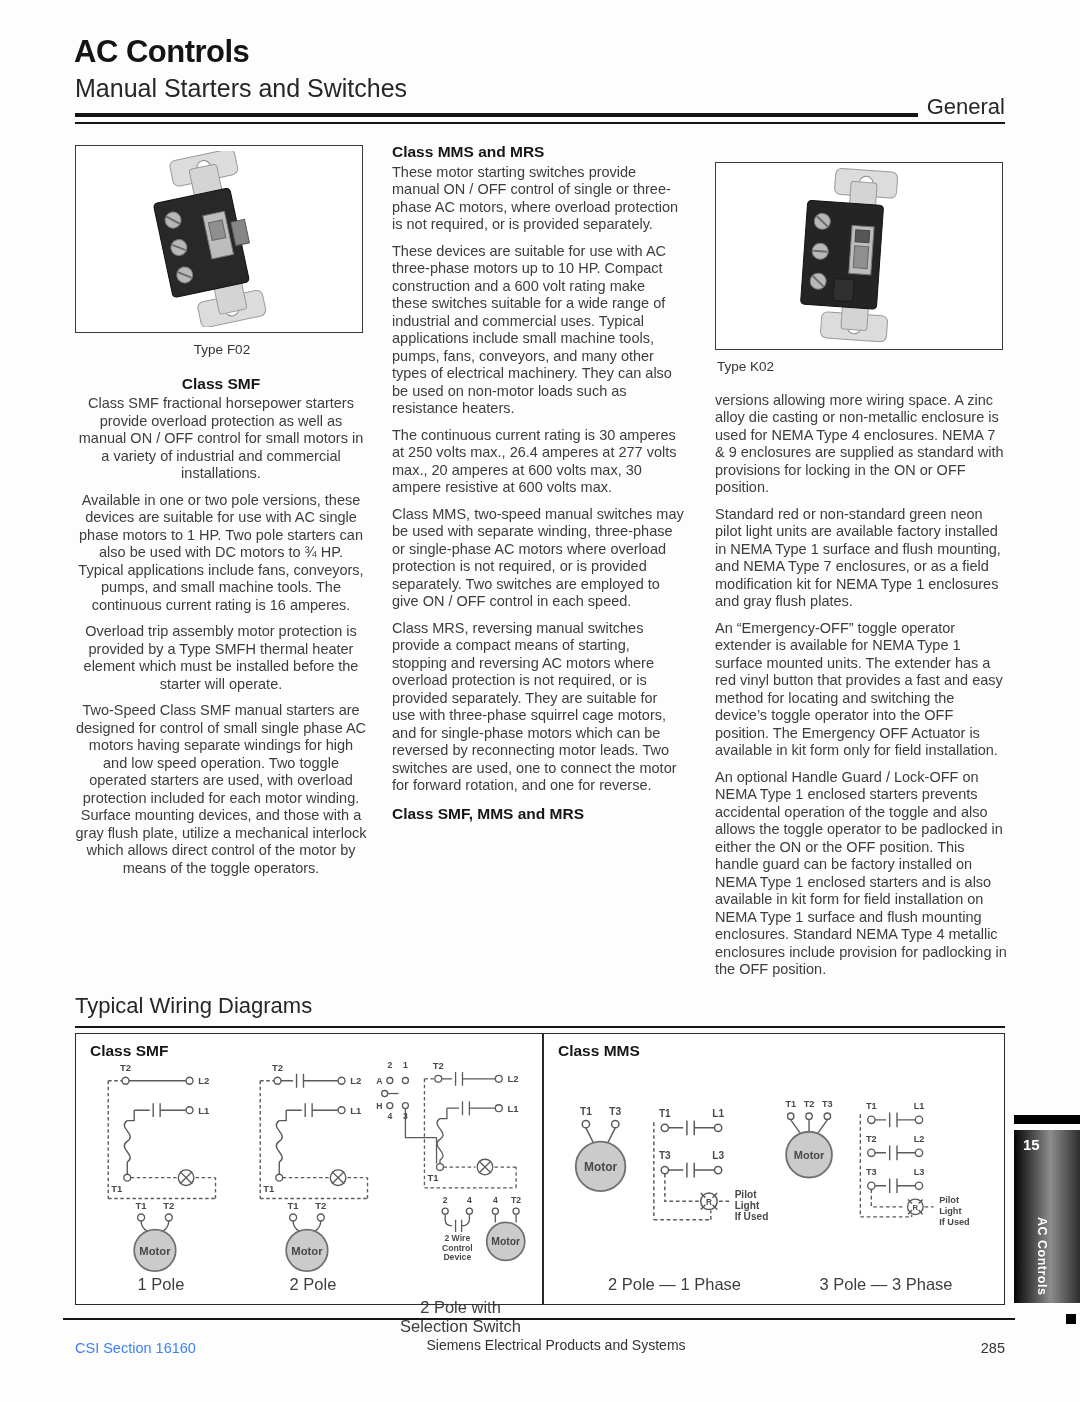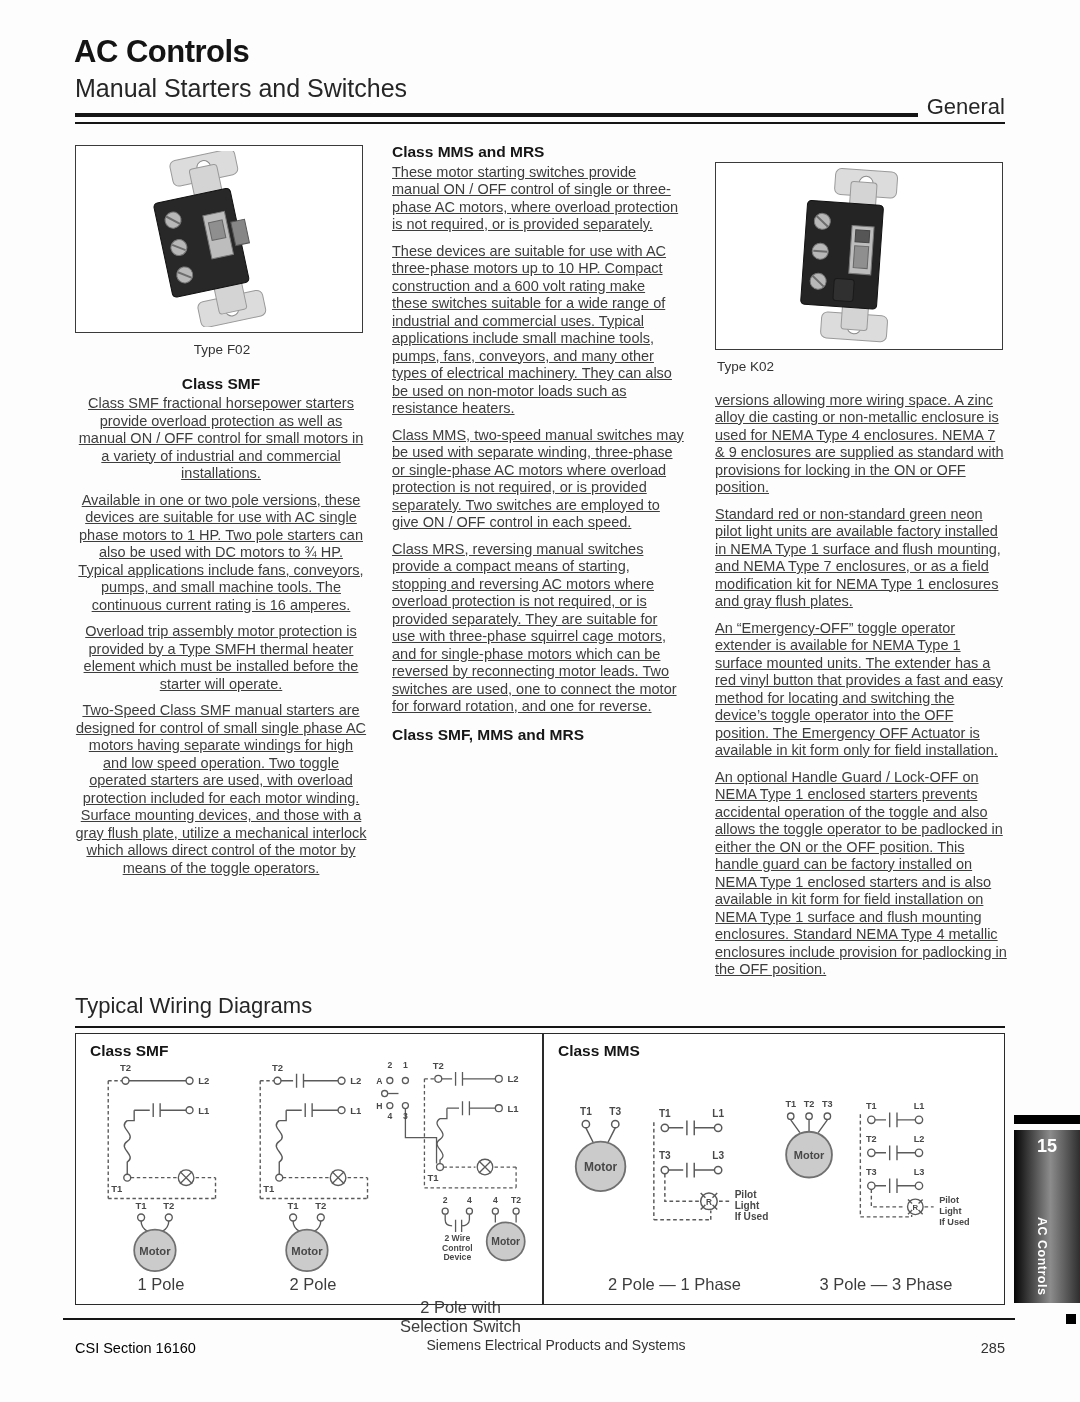--- a/index.html
+++ b/index.html
@@ -14,21 +14,21 @@
 
   
   .h-title   { left:74px; top:34px; font-size:31px; font-weight:bold; color:#141414; letter-spacing:-0.5px; }
   .h-sub     { left:75px; top:74px; font-size:25px; color:#262626; }
   .rule-a    { left:75px; top:113px; width:843px; height:4px; background:#151515; }
   .rule-b    { left:75px; top:122px; width:930px; height:2px; background:#151515; }
   .h-general { top:94px; right:75px; font-size:22px; color:#262626; }
 
   
   .col { width:292px; font-size:14.5px; line-height:17.5px; color:#3d3d3d; }
-  .col p { margin:0 0 9px 0;text-decoration:underline; }
+  .col p { margin:0 0 9px 0; }
   .col h3 { font-size:15.5px; font-weight:bold; color:#161616; margin:10px 0 3px 0; }
   .col-left   { left:75px;  top:145px;text-align:center; }
   .col-mid    { left:392px; top:139px; }
   .col-right  { left:715px; top:162px; }
 
   .photo-box {
     width:288px; height:188px; border:1.5px solid #3a3a3a; background:#fff;
     display:flex; align-items:center; justify-content:center; overflow:hidden;
   }
   .photo-cap { font-size:13.5px; color:#333; margin:8px 0 16px 2px; }
@@ -50,30 +50,30 @@
     position:absolute; font-size:16.5px; color:#3d3d3d; text-align:center; line-height:19px;
   }
   svg text { font-family:"Liberation Sans","DejaVu Sans",sans-serif; }
 
   
   .tab-topbar { left:1014px; top:1115px; width:66px; height:9px; background:#000; }
   .tab {
     left:1014px; top:1130px; width:66px; height:173px;
     background:linear-gradient(90deg,#050505 0%,#8c8c8c 55%,#2e2e2e 100%);
   }
-  .tab-num { position:absolute; left:23px; top:6px; color:#fff; font-weight:bold; font-size:18px; }
+  .tab-num { position:absolute; left:9px; top:6px; color:#fff; font-weight:bold; font-size:15px; }
   .tab-label {
     position:absolute; left:21px; bottom:8px;
     writing-mode:vertical-rl; color:#fff; font-weight:bold; font-size:12.5px; letter-spacing:0.5px;
   }
 
   
   .f-rule   { left:63px; top:1318px; width:952px; height:2px; background:#151515; }
   .f-square { left:1066px; top:1314px; width:10px; height:10px; background:#000; }
-  .f-left   { left:75px; top:1340px; font-size:14.5px; color:#000000; }
+  .f-left   { left:75px; top:1340px; font-size:14.5px; color:#3b82f6; }
   .f-center { left:16px; top:1336px; width:1080px; text-align:center; font-size:14px; color:#333; line-height:18px; }
   .f-center .it { font-style:italic; }
   .f-right  { right:75px; top:1340px; font-size:14.5px; color:#333; }
 </style>
 </head>
 <body>
 
 <div class="abs h-title">AC Controls</div>
 <div class="abs h-sub">Manual Starters and Switches</div>
 <div class="abs rule-a"></div>
@@ -107,20 +107,21 @@
   <p>Class SMF fractional horsepower starters provide overload protection as well as manual ON / OFF control for small motors in a variety of industrial and commercial installations.</p>
   <p>Available in one or two pole versions, these devices are suitable for use with AC single phase motors to 1 HP. Two pole starters can also be used with DC motors to ¾ HP. Typical applications include fans, conveyors, pumps, and small machine tools. The continuous current rating is 16 amperes.</p>
   <p>Overload trip assembly motor protection is provided by a Type SMFH thermal heater element which must be installed before the starter will operate.</p>
   <p>Two-Speed Class SMF manual starters are designed for control of small single phase AC motors having separate windings for high and low speed operation. Two toggle operated starters are used, with overload protection included for each motor winding. Surface mounting devices, and those with a gray flush plate, utilize a mechanical interlock which allows direct control of the motor by means of the toggle operators.</p>
 </div>
 
 <div class="abs col col-mid">
   <h3 style="margin-top:4px">Class MMS and MRS</h3>
   <p>These motor starting switches provide manual ON / OFF control of single or three-phase AC motors, where overload protection is not required, or is provided separately.</p>
   <p>These devices are suitable for use with AC three-phase motors up to 10 HP. Compact construction and a 600 volt rating make these switches suitable for a wide range of industrial and commercial uses. Typical applications include small machine tools, pumps, fans, conveyors, and many other types of electrical machinery. They can also be used on non-motor loads such as resistance heaters.</p>
+  <p>The continuous current rating is 30 amperes at 250 volts max., 26.4 amperes at 277 volts max., 20 amperes at 600 volts max, 30 ampere resistive at 600 volts max.</p>
   <p>Class MMS, two-speed manual switches may be used with separate winding, three-phase or single-phase AC motors where overload protection is not required, or is provided separately. Two switches are employed to give ON / OFF control in each speed.</p>
   <p>Class MRS, reversing manual switches provide a compact means of starting, stopping and reversing AC motors where overload protection is not required, or is provided separately. They are suitable for use with three-phase squirrel cage motors, and for single-phase motors which can be reversed by reconnecting motor leads. Two switches are used, one to connect the motor for forward rotation, and one for reverse.</p>
   <h3>Class SMF, MMS and MRS</h3>
 </div>
 
 <div class="abs col col-right">
   <div class="photo-box">
     <svg width="190" height="176" viewBox="0 0 190 176">
       <g transform="rotate(4 95 88)">
         <rect x="66" y="2" width="62" height="26" rx="6" fill="#dcdcdc" stroke="#9a9a9a"></rect>

